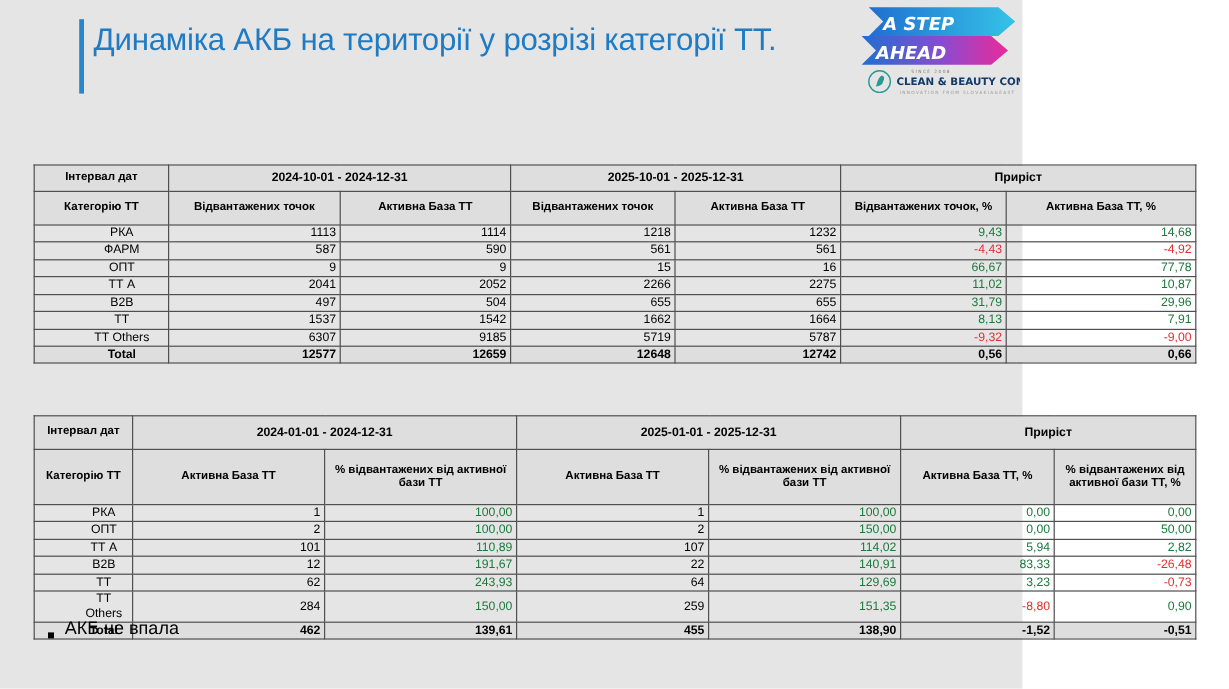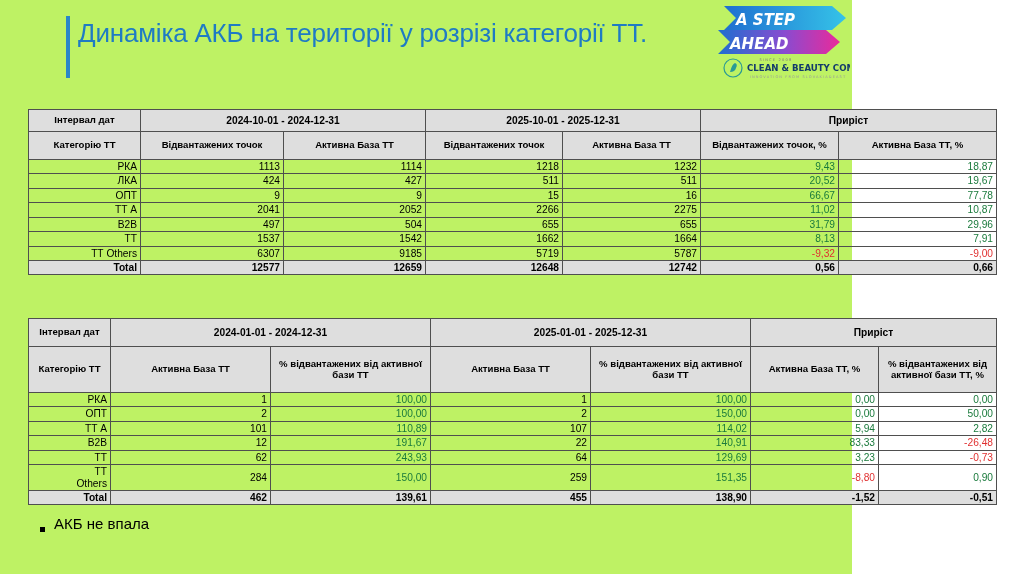--- a/index.html
+++ b/index.html
@@ -2,21 +2,21 @@
 <html><head>
 <meta charset="utf-8">
 <style>
   * { box-sizing: border-box; margin: 0; padding: 0; }
   html, body {
     width: 1024px; height: 574px;
     background: #ffffff;
     font-family: "Liberation Sans", sans-serif;
     overflow: hidden;
   }
-  .slide { position: relative; width: 852px; height: 574px; background: #bef264; }
+  .slide { position: relative; width: 852px; height: 574px; background: #e5e5e5; }
 
   
   .header { position: absolute; left: 66px; top: 10px; width: 820px; height: 72px; }
   .accent-bar {
     position: absolute; left: 0px; top: 6px;
     width: 4px; height: 62px; background: #2a86c8;
   }
   .title {
     position: absolute; left: 12px; top: 8px;
     font-size: 26px; font-weight: 400; color: #1f7bc4;
@@ -29,33 +29,33 @@
   }
 
   
   .logo { position: absolute; right: 2px; top: 2px; width: 136px; height: 78px; }
   .logo svg { display: block; }
 
   
   .tbl {
     position: absolute; border-collapse: collapse;
     table-layout: fixed;
-    font-size: 9.6px; color: #000;
+    font-size: 9.6px; color: #000; margin-top: 28px;
   }
   .tbl td, .tbl th {
     border: 1px solid #4f4f4f;
     padding: 1px 3px;
     line-height: 1.12;
     overflow: hidden;
     white-space: normal;
     font-weight: normal;
   }
   .tbl .hdr { background: #dedede; text-align: center; font-weight: bold; font-size: 9.6px; }
   .tbl .hdr.grp { font-size: 10.2px; }
-  .tbl .cat { text-align: right; font-size: 10.2px; padding-left: 37px; }
+  .tbl .cat { text-align: center; font-size: 10.2px; padding-left: 37px; }
   .tbl .num { text-align: right; font-size: 10.2px; }
   .tbl .pos { color: #1a7a3c; }
   .tbl .neg { color: #e03030; }
   .tbl tr.total td { background: #dedede; font-weight: bold; }
 
   #table1 { left: 28px; top: 109px; width: 968px; }
   #table2 { left: 28px; top: 318px; width: 968px; }
 
   
   .bullet {
@@ -128,30 +128,30 @@
         </tr>
     </thead>
     <tbody>
         <tr>
           <td class="cat">РКА</td>
           <td class="num ">1113</td>
           <td class="num ">1114</td>
           <td class="num ">1218</td>
           <td class="num ">1232</td>
           <td class="num pos">9,43</td>
-          <td class="num pos">18,87</td>
-        </tr>
-        <tr>
-          <td class="cat">ЛКА</td>
-          <td class="num ">424</td>
-          <td class="num ">427</td>
-          <td class="num ">511</td>
-          <td class="num ">511</td>
-          <td class="num pos">20,52</td>
-          <td class="num pos">19,67</td>
+          <td class="num pos">14,68</td>
+        </tr>
+        <tr>
+          <td class="cat">ФАРМ</td>
+          <td class="num ">587</td>
+          <td class="num ">590</td>
+          <td class="num ">561</td>
+          <td class="num ">561</td>
+          <td class="num neg">-4,43</td>
+          <td class="num neg">-4,92</td>
         </tr>
         <tr>
           <td class="cat">ОПТ</td>
           <td class="num ">9</td>
           <td class="num ">9</td>
           <td class="num ">15</td>
           <td class="num ">16</td>
           <td class="num pos">66,67</td>
           <td class="num pos">77,78</td>
         </tr>

